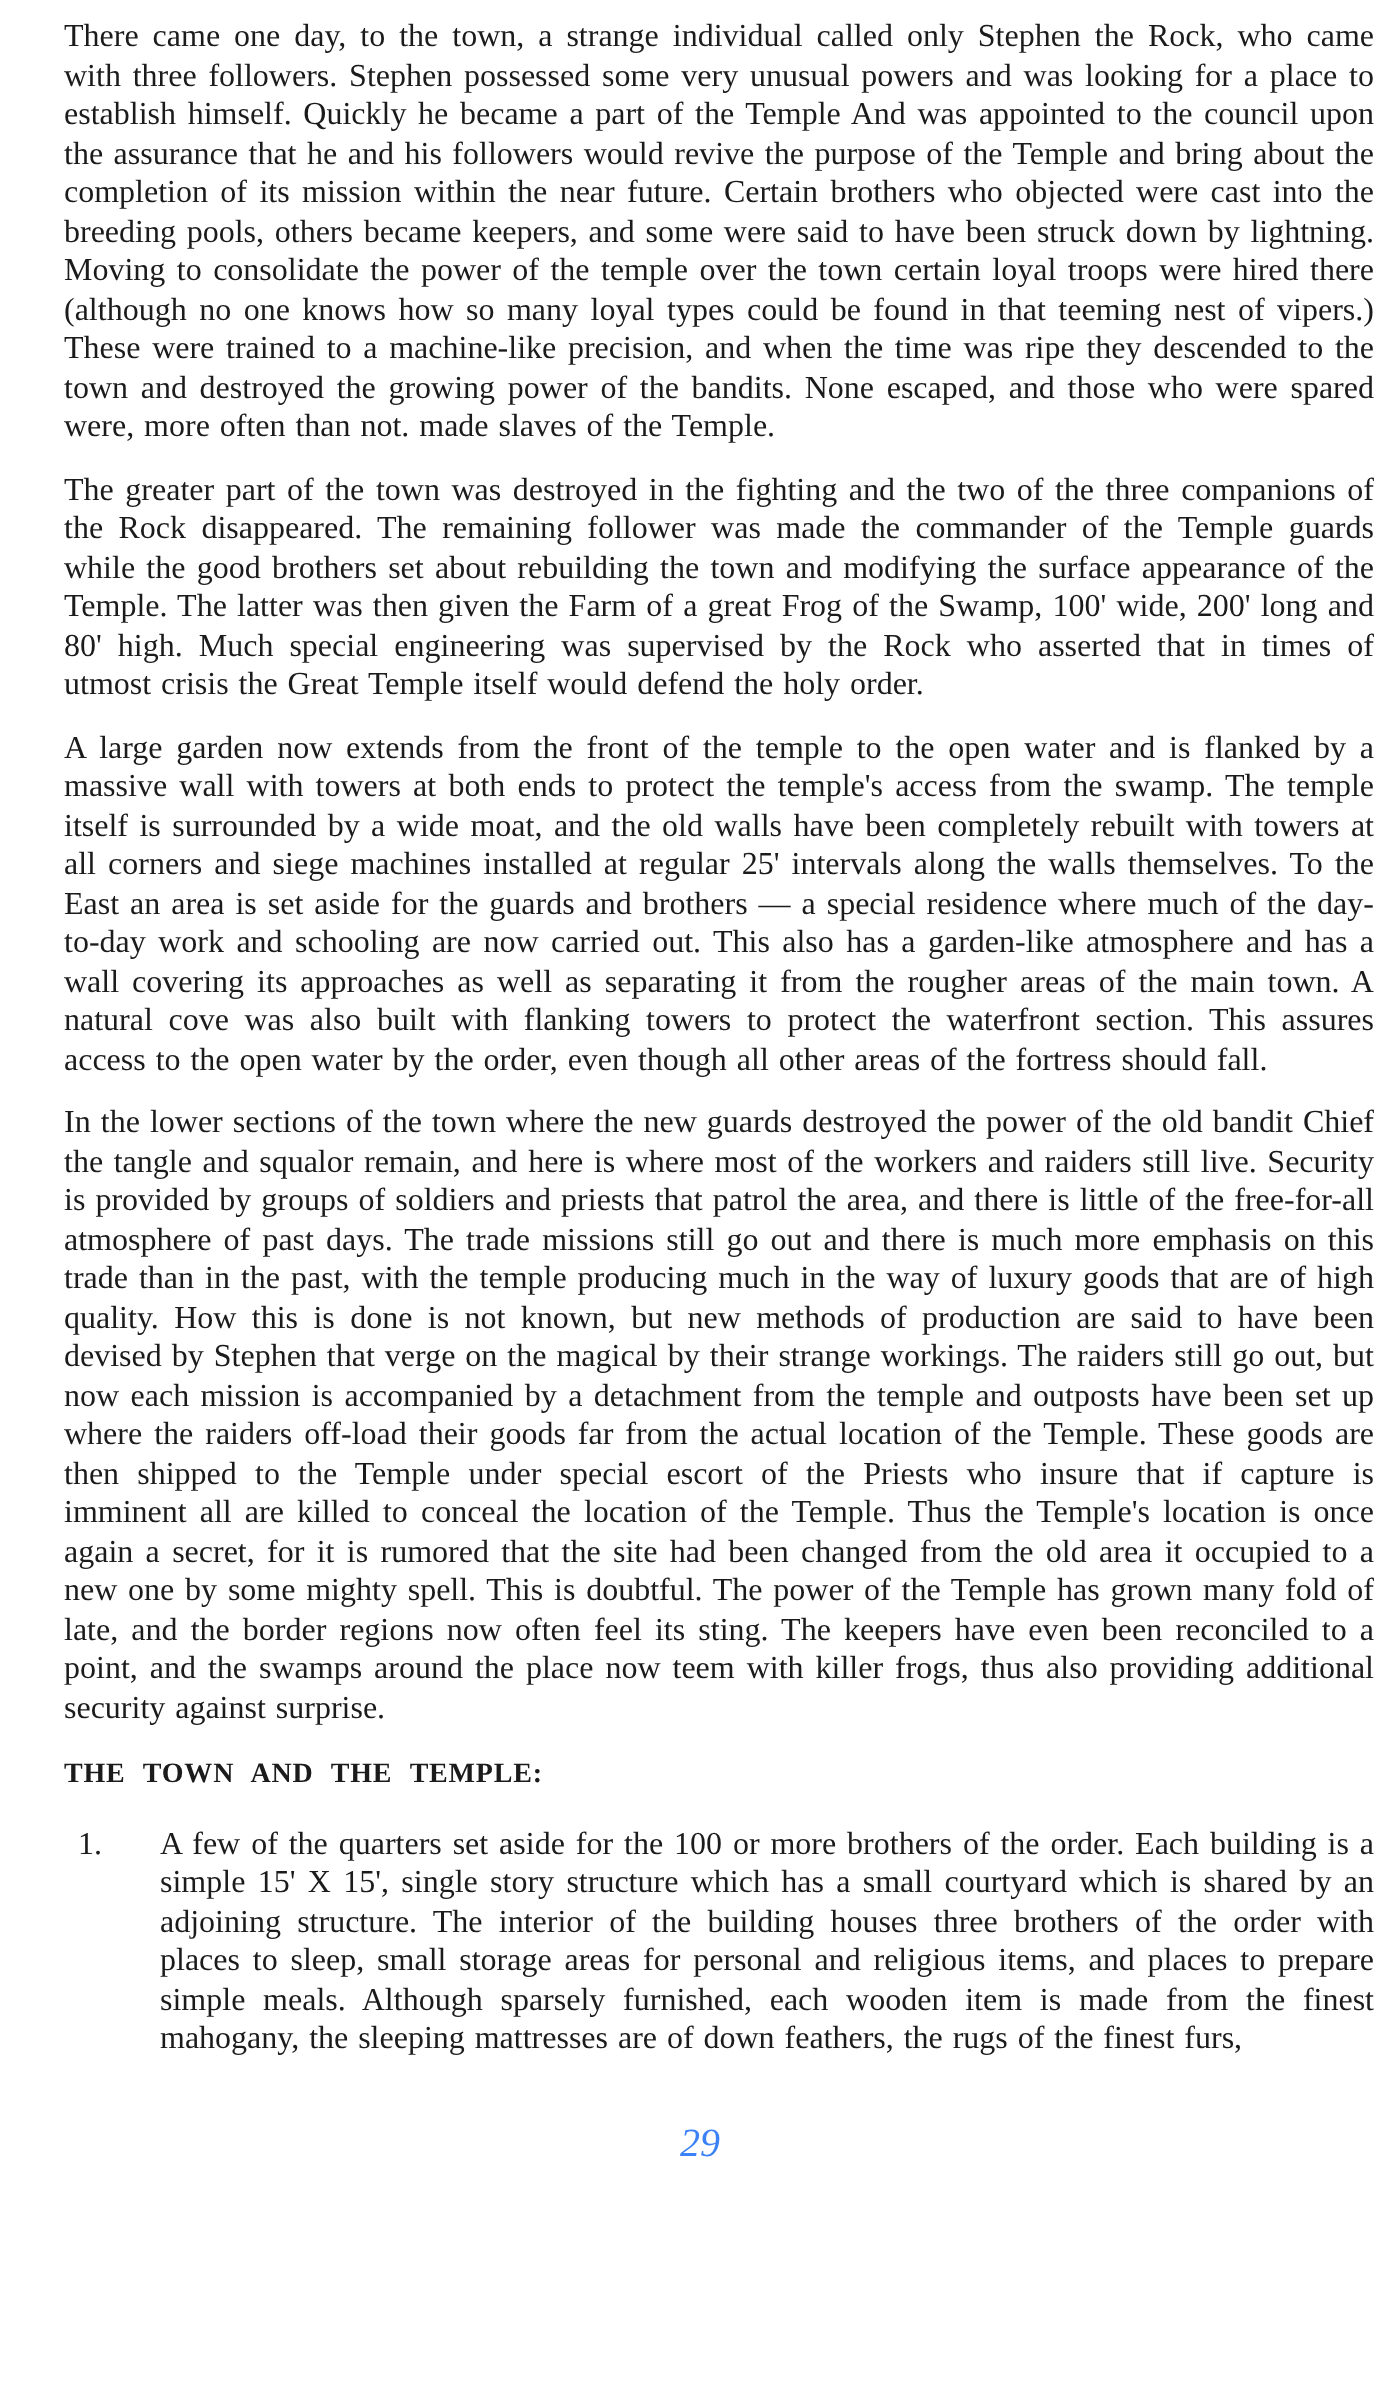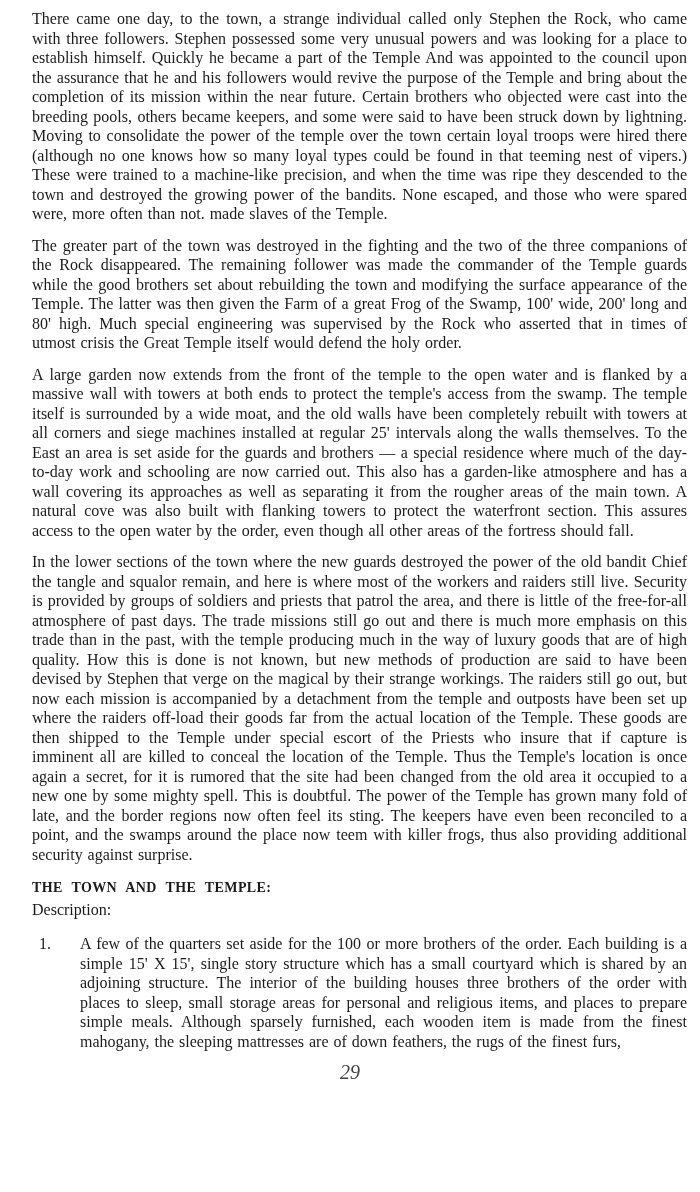--- a/index.html
+++ b/index.html
@@ -57,39 +57,38 @@
     word-spacing: 0.06em;
   }
   .page-number {
     position: absolute;
     left: 0;
     right: 0;
     bottom: 14px;
     text-align: center;
     font-style: italic;
     font-size: 20px;
-    color: #404040;
+    color: #3b82f6;
   }
 </style>
 </head>
 <body>
 
 <div class="page">
 
   <p class="para">There came one day, to the town, a strange individual called only Stephen the Rock, who came with three followers. Stephen possessed some very unusual powers and was looking for a place to establish himself. Quickly he became a part of the Temple And was appointed to the council upon the assurance that he and his followers would revive the purpose of the Temple and bring about the completion of its mission within the near future. Certain brothers who objected were cast into the breeding pools, others became keepers, and some were said to have been struck down by lightning. Moving to consolidate the power of the temple over the town certain loyal troops were hired there (although no one knows how so many loyal types could be found in that teeming nest of vipers.) These were trained to a machine-like precision, and when the time was ripe they descended to the town and destroyed the growing power of the bandits. None escaped, and those who were spared were, more often than not. made slaves of the Temple.</p>
 
   <p class="para">The greater part of the town was destroyed in the fighting and the two of the three companions of the Rock disappeared. The remaining follower was made the commander of the Temple guards while the good brothers set about rebuilding the town and modifying the surface appearance of the Temple. The latter was then given the Farm of a great Frog of the Swamp, 100' wide, 200' long and 80' high. Much special engineering was supervised by the Rock who asserted that in times of utmost crisis the Great Temple itself would defend the holy order.</p>
 
   <p class="para">A large garden now extends from the front of the temple to the open water and is flanked by a massive wall with towers at both ends to protect the temple's access from the swamp. The temple itself is surrounded by a wide moat, and the old walls have been completely rebuilt with towers at all corners and siege machines installed at regular 25' intervals along the walls themselves. To the East an area is set aside for the guards and brothers — a special residence where much of the day-to-day work and schooling are now carried out. This also has a garden-like atmosphere and has a wall covering its approaches as well as separating it from the rougher areas of the main town. A natural cove was also built with flanking towers to protect the waterfront section. This assures access to the open water by the order, even though all other areas of the fortress should fall.</p>
 
   <p class="para">In the lower sections of the town where the new guards destroyed the power of the old bandit Chief the tangle and squalor remain, and here is where most of the workers and raiders still live. Security is provided by groups of soldiers and priests that patrol the area, and there is little of the free-for-all atmosphere of past days. The trade missions still go out and there is much more emphasis on this trade than in the past, with the temple producing much in the way of luxury goods that are of high quality. How this is done is not known, but new methods of production are said to have been devised by Stephen that verge on the magical by their strange workings. The raiders still go out, but now each mission is accompanied by a detachment from the temple and outposts have been set up where the raiders off-load their goods far from the actual location of the Temple. These goods are then shipped to the Temple under special escort of the Priests who insure that if capture is imminent all are killed to conceal the location of the Temple. Thus the Temple's location is once again a secret, for it is rumored that the site had been changed from the old area it occupied to a new one by some mighty spell. This is doubtful. The power of the Temple has grown many fold of late, and the border regions now often feel its sting. The keepers have even been reconciled to a point, and the swamps around the place now teem with killer frogs, thus also providing additional security against surprise.</p>
 
   <h2 class="section-heading">THE TOWN AND THE TEMPLE:</h2>
 
-  <div class="section-subheading">Description:</div>
 
   <div class="list">
     <div class="list-item">
       <span class="num">1.</span>
       <p class="item-text">A few of the quarters set aside for the 100 or more brothers of the order. Each building is a simple 15' X 15', single story structure which has a small courtyard which is shared by an adjoining structure. The interior of the building houses three brothers of the order with places to sleep, small storage areas for personal and religious items, and places to prepare simple meals. Although sparsely furnished, each wooden item is made from the finest mahogany, the sleeping mattresses are of down feathers, the rugs of the finest furs,</p>
     </div>
   </div>
 
   <div class="page-number">29</div>
 

